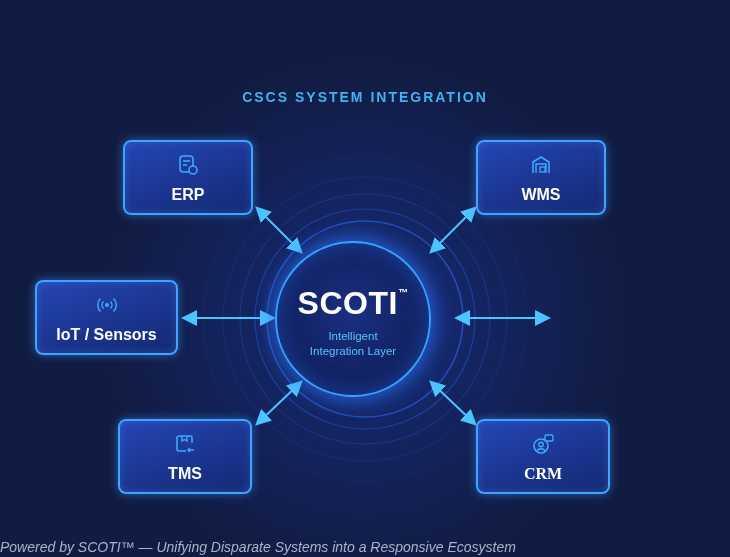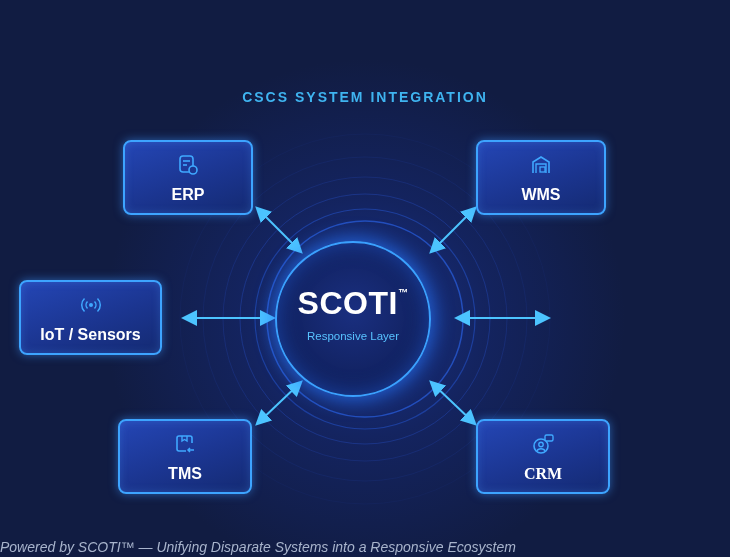--- a/index.html
+++ b/index.html
@@ -90,21 +90,22 @@
       <line x1="185" y1="277" x2="272" y2="277" marker-start="url(#ah)" marker-end="url(#ah)"></line>
       <line x1="458" y1="277" x2="547" y2="277" marker-start="url(#ah)" marker-end="url(#ah)"></line>
       <line x1="300" y1="342" x2="258" y2="382" marker-start="url(#ah)" marker-end="url(#ah)"></line>
       <line x1="432" y1="342" x2="474" y2="382" marker-start="url(#ah)" marker-end="url(#ah)"></line>
     </g>
   </svg>
 
   <div class="hub">
     <div class="hub-name"><span>SCOTI</span><sup>™</sup></div>
     <div class="hub-sub">
-      <div>Responsive Layer</div>
+      <div>Intelligent</div>
+      <div>Integration Layer</div>
     </div>
   </div>
 
   <div class="node" style="left:476px; top:99px;">
     <svg class="icon" viewBox="0 0 22 22">
       <path d="M3 19 V8 L11 3 L19 8 V19" fill="none" stroke="#3fa8ff" stroke-width="1.6"></path>
       <path d="M6 19 V10 H16 V19" fill="none" stroke="#3fa8ff" stroke-width="1.4"></path>
       <rect x="10" y="13" width="5" height="5" fill="none" stroke="#3fa8ff" stroke-width="1.3"></rect>
     </svg>
     <div class="label">WMS</div>
@@ -113,21 +114,21 @@
   <div class="node" style="left:123px; top:99px;">
     <svg class="icon" viewBox="0 0 22 22">
       <rect x="3" y="2" width="13" height="16" rx="3" fill="none" stroke="#3fa8ff" stroke-width="1.6"></rect>
       <line x1="6" y1="7" x2="13" y2="7" stroke="#3fa8ff" stroke-width="1.6"></line>
       <line x1="6" y1="11" x2="10" y2="11" stroke="#3fa8ff" stroke-width="1.6"></line>
       <circle cx="16" cy="16" r="4" fill="#1b3590" stroke="#3fa8ff" stroke-width="1.6"></circle>
     </svg>
     <div class="label">ERP</div>
   </div>
 
-  <div class="node" style="left:19px; top:239px; width:143px;text-decoration:underline;">
+  <div class="node" style="left:35px; top:239px; width:143px;text-decoration:underline;">
     <svg class="icon" viewBox="0 0 22 22">
       <circle cx="11" cy="11" r="2" fill="#3fa8ff"></circle>
       <path d="M7.5 7.5 A5 5 0 0 0 7.5 14.5 M14.5 7.5 A5 5 0 0 1 14.5 14.5" fill="none" stroke="#3fa8ff" stroke-width="1.5"></path>
       <path d="M4.5 4.5 A9 9 0 0 0 4.5 17.5 M17.5 4.5 A9 9 0 0 1 17.5 17.5" fill="none" stroke="#3fa8ff" stroke-width="1.5"></path>
     </svg>
     <div class="label">IoT / Sensors</div>
   </div>
 
 
   <div class="node" style="left:118px; top:378px; width:134px;">

